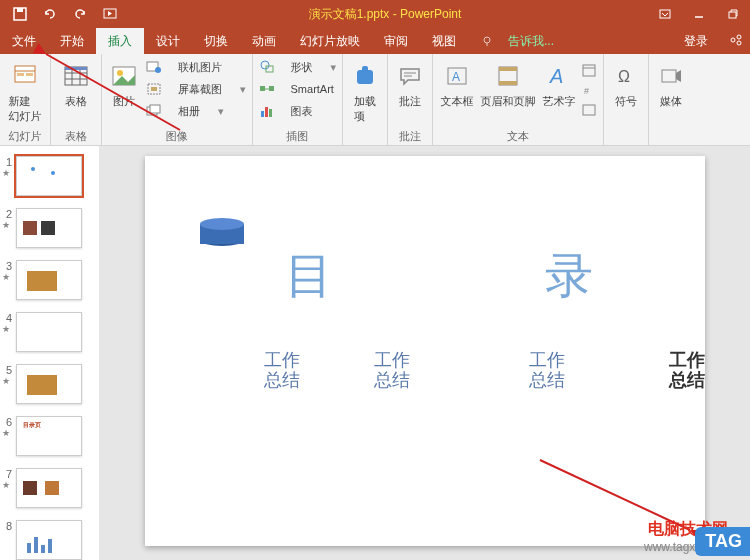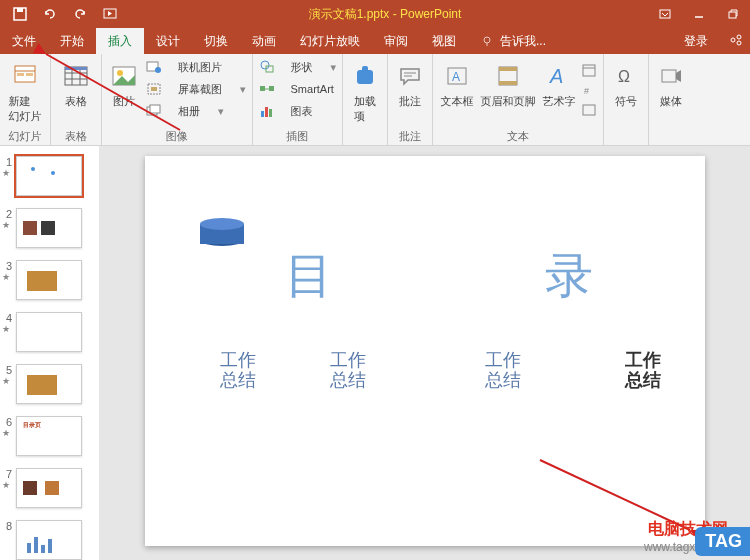--- a/index.html
+++ b/index.html
@@ -8,21 +8,21 @@
 .titlebar { height: 28px; background: #b7472a; display: flex; align-items: center; color: #fde047; font-size: 12px; }
 .titlebar .qat { display: flex; align-items: center; gap: 6px; padding-left: 8px; }
 .titlebar .qat .qbtn { width: 24px; height: 22px; display: flex; align-items: center; justify-content: center; }
 .titlebar .title { flex: 1; text-align: center; font-size: 12px; }
 .titlebar .wincontrols { display: flex; align-items: center; }
 .titlebar .wincontrols .wbtn { width: 34px; height: 28px; display: flex; align-items: center; justify-content: center; }
 
 .menubar { height: 26px; background: #b7472a; display: flex; align-items: center; color: #fff; font-size: 12px; }
 .menubar .tab { padding: 0 12px; height: 26px; display: flex; align-items: center; }
 .menubar .tab.active { background: #f3f3f3; color: #15803d; }
-.menubar .tellme { flex: 1; display: flex; align-items: center; gap: 6px; padding-left: 12px; color: #ffffff; }
+.menubar .tellme { flex: 1; display: flex; align-items: center; gap: 14px; padding-left: 12px; color: #86efac; }
 .menubar .login { padding-right: 14px; }
 
 .ribbon { height: 92px; background: #f3f3f3; border-bottom: 1px solid #d4d4d4; display: flex; }
 .rgroup { border-right: 1px solid #d4d4d4; display: flex; flex-direction: column; padding: 2px 4px 0 4px; }
 .rgroup .top { flex: 1; display: flex; align-items: flex-start; gap: 2px; }
 .rgroup .lbl { height: 16px; font-size: 11px; color: #666; text-align: center; }
 .bigbtn { width: 42px; display: flex; flex-direction: column; align-items: center; gap: 2px; padding-top: 4px; font-size: 11px; color: #444; }
 .bigbtn .ico { width: 32px; height: 32px; display: flex; align-items: center; justify-content: center; }
 .minirow { display: flex; align-items: center; gap: 16px; font-size: 11px; color: #444; padding: 1px 2px; height: 22px; }
 .minirow .mi { width: 16px; height: 16px; }
@@ -48,21 +48,21 @@
 .slide { width: 560px; height: 390px; background: #fff; box-shadow: 0 2px 6px rgba(0,0,0,0.3); position: relative; }
 
 .cyl { position:absolute; left:55px; top:62px; width:44px; height:28px; }
 .cyl .body { width:44px; height:20px; background:#3a6db3; position:absolute; top:6px; }
 .cyl .tope { width:44px; height:12px; background:#5a8ad3; border-radius:50%; position:absolute; top:0; }
 .cyl .bote { width:44px; height:12px; background:#2a5a9a; border-radius:50%; position:absolute; bottom:0; }
 
 .ch-mu { position:absolute; left:140px; top:88px; font-size:48px; color:#7aa8d8; font-weight:300; font-family:"SimSun"; }
 .ch-lu { position:absolute; left:400px; top:88px; font-size:48px; color:#7aa8d8; font-weight:300; font-family:"SimSun"; }
 
-.txt4 { position:absolute; top:195px; font-size:18px; text-align:center; line-height:1.1; }
+.txt4 { position:absolute; top:195px; font-size:18px; text-align:center; line-height:1.1;margin-left:44px; }
 .txt4.t1 { left:75px; color:#5a7aaa; text-shadow:1px 1px 0 #fff; }
 .txt4.t2 { left:185px; color:#5a7aaa; }
 .txt4.t3 { left:340px; color:#5a7aaa; }
 .txt4.t4 { left:480px; color:#333; font-weight:bold; }
 
 .arrow1 { position:absolute; pointer-events:none; }
 .watermark { position:absolute; right:22px; bottom:6px; text-align:right; }
 .watermark .l1 { font-size:16px; color:#e03020; font-weight:bold; }
 .watermark .l2 { font-size:12px; color:#888; }
 .tagbox { position:absolute; right:-2px; bottom:4px; background:#3a8ad8; color:#fff; font-size:18px; font-weight:bold; padding:4px 10px; border-radius:6px 0 0 6px; }

